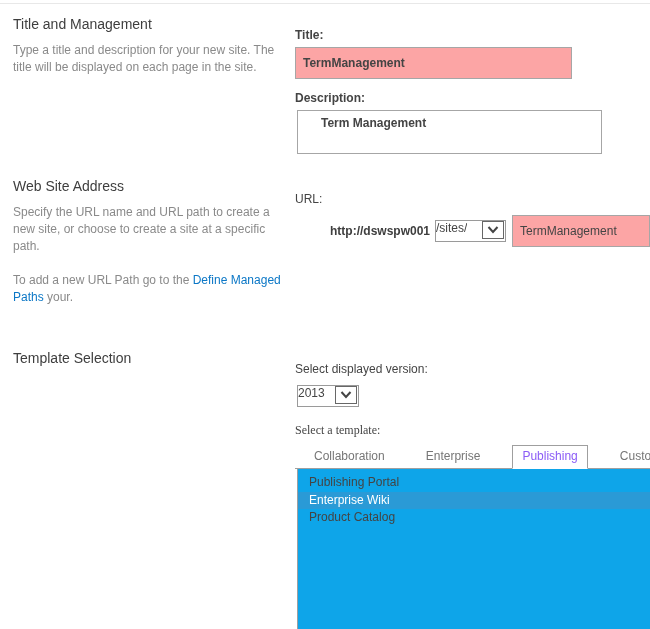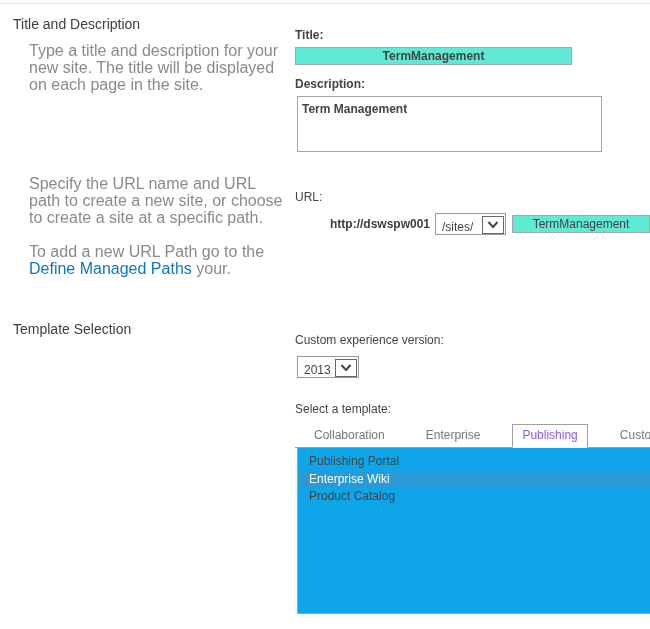--- a/index.html
+++ b/index.html
@@ -16,67 +16,67 @@
 
   .form-row { display: flex; }
   .left-col { width: 295px; flex: none; padding: 0 8px 0 13px; }
   .right-col { flex: 1; min-width: 0; }
 
   .section-heading {
     font-size: 14px; font-weight: 400; color: #3e3e3e;
     margin: 0 0 9px 0; line-height: 18px;
   }
   .left-col p {
-    margin: 0 0 17px 16px; color: #8a8a8a;
-    font-size: 16px; line-height: 17px;
+    margin: 0 0 17px 0; color: #8a8a8a;
+    font-size: 12px; line-height: 17px;
   }
   .link { color: #0b77c6; cursor: pointer; text-decoration: none; }
 
   .sec-1 { margin-top: 11px; }
   .sec-1 .right-col { padding-top: 13px; font-weight: bold; }
   .sec-2 { margin-top: 23px; }
   .sec-2 .right-col { padding-top: 15px; }
   .sec-3 { margin-top: 26px; }
   .sec-3 .right-col { padding-top: 13px; }
 
   .field-label { display: block; color: #444; margin: 0 0 4px 0; line-height: 15px; }
 
   .text-input {
-    border: 1px solid #a6a6a6; background: #5eead4;
-    height: 18px; padding: 0 7px;
-    font: inherit; color: #444; outline: none; text-align: center;
+    border: 1px solid #a6a6a6; background: #fca5a5;
+    height: 32px; padding: 0 7px;
+    font: inherit; color: #444; outline: none;
   }
   .title-input { width: 277px; }
   .desc-label { margin-top: 12px; }
   .desc-textarea {
     border: 1px solid #a6a6a6; background: #fff;
-    width: 305px; height: 56px; margin-left: 2px;
-    padding: 5px 4px; font: inherit; color: #444;
+    width: 305px; height: 44px; margin-left: 2px;
+    padding: 5px 23px; font: inherit; color: #444;
     resize: none; outline: none; display: block;
   }
 
   .url-row { display: flex; align-items: center; margin-top: 8px; }
   .url-host { font-weight: 700; color: #3e3e3e; margin: 0 5px 0 15px; white-space: nowrap; padding-left: 20px; }
 
   .sp-select {
-    display: inline-flex; align-items: flex-end; justify-content: space-between;
+    display: inline-flex; align-items: flex-start; justify-content: space-between;
     border: 1px solid #9a9a9a; background: #fff;
-    height: 22px; padding-left: 6px; cursor: default;
+    height: 22px; cursor: default;
   }
   .sp-select .sel-text { white-space: nowrap; overflow: hidden; }
   .chev-box {
     flex: none; width: 22px; height: 18px; margin: 0 1px 0 4px;
     border: 1px solid #676767; background: #fff;
     display: inline-flex; align-items: center; justify-content: center;
   }
   .path-select { width: 150px; }
   .url-input { width: 138px; margin-left: 6px; }
 
   .exp-select { width: 62px; margin-top: 4px; margin-left: 2px; }
-  .tpl-label { margin-top: 24px; }
+  .tpl-label { margin-top: 16px; font-family: Liberation Serif, serif; }
 
   .tabs {
     display: flex; align-items: flex-end;
     border-bottom: 1px solid #9f9f9f;
     margin-top: 7px; padding-left: 10px; gap: 23px;
   }
   .tab { padding: 3px 9px 4px 9px; color: #767676; line-height: 15px; cursor: pointer; white-space: nowrap; }
   .tab.active {
     border: 1px solid #9f9f9f; border-bottom: 1px solid #ffffff;
     margin-bottom: -1px; background: #fff; color: #8b5cf6;
@@ -90,33 +90,34 @@
   .lb-item { padding-left: 11px; line-height: 17.5px; color: #444; cursor: default; white-space: nowrap; }
   .lb-item.selected { background: #2a9ad6; color: #ffffff; }
 </style>
 </head>
 <body>
 
 <div class="top-rule"></div>
 
 <div class="form-row sec-1">
   <div class="left-col">
-    <h3 class="section-heading">Title and Description</h3>
+    <h3 class="section-heading">Title and Management</h3>
     <p>Type a title and description for your new site. The title will be displayed on each page in the site.</p>
   </div>
   <div class="right-col">
     <label class="field-label">Title:</label>
     <input class="text-input title-input" type="text" value="TermManagement" style="">
     <label class="field-label desc-label">Description:</label>
     <textarea class="desc-textarea" style="">Term Management</textarea>
   </div>
 </div>
 
 <div class="form-row sec-2">
   <div class="left-col">
+    <h3 class="section-heading">Web Site Address</h3>
     <p>Specify the URL name and URL path to create a new site, or choose to create a site at a specific path.</p>
     <p><span>To add a new URL Path go to the </span><a class="link">Define Managed Paths</a><span> your.</span></p>
   </div>
   <div class="right-col">
     <label class="field-label">URL:</label>
     <div class="url-row">
       <span class="url-host">http://dswspw001</span>
       <div class="sp-select path-select">
         <span class="sel-text">/sites/</span>
         <span class="chev-box">
@@ -128,21 +129,21 @@
       <input class="text-input url-input" type="text" value="TermManagement" style="">
     </div>
   </div>
 </div>
 
 <div class="form-row sec-3">
   <div class="left-col">
     <h3 class="section-heading">Template Selection</h3>
   </div>
   <div class="right-col">
-    <label class="field-label">Custom experience version:</label>
+    <label class="field-label">Select displayed version:</label>
     <div class="sp-select exp-select">
       <span class="sel-text">2013</span>
       <span class="chev-box">
         <svg width="12" height="8" viewBox="0 0 12 8" aria-hidden="true">
           <polyline points="1.5,1 6,6 10.5,1" stroke="#444" stroke-width="2" fill="none"></polyline>
         </svg>
       </span>
     </div>
 
     <label class="field-label tpl-label">Select a template:</label>

